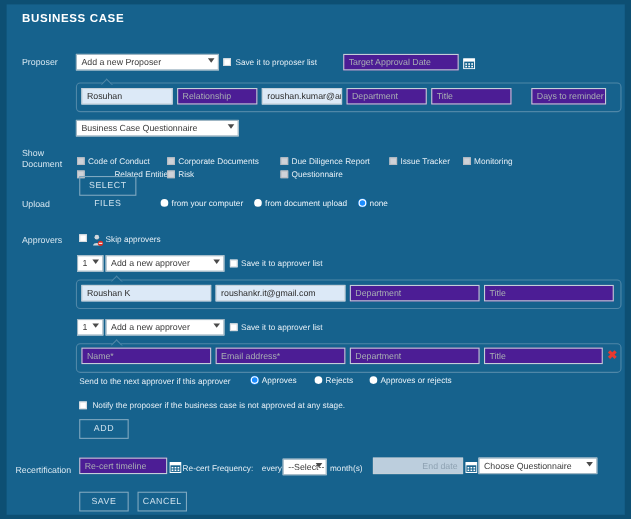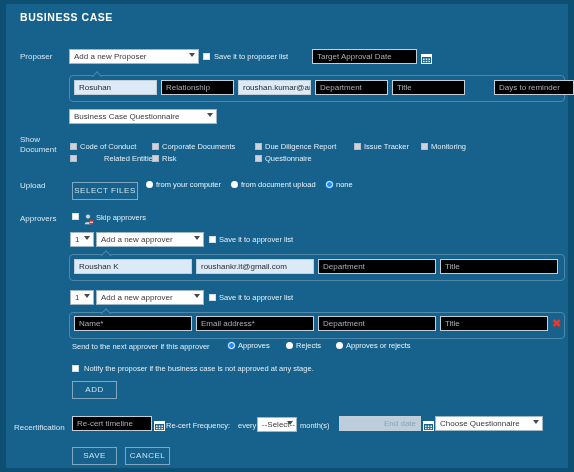--- a/index.html
+++ b/index.html
@@ -64,21 +64,21 @@
     position: absolute;
     right: 3px;
     top: 3px;
     width: 0; height: 0;
     border-left: 3px solid transparent;
     border-right: 3px solid transparent;
     border-top: 4px solid #4a4a4a;
   }
   .txt {
     position: absolute;
-    background: #000000;
+    background: #4c1d95;
     border: 1px solid #c3cfd8;
     box-sizing: border-box;
     height: 15px;
     font-size: 8px;
     line-height: 13px;
     padding: 0 4px;
     color: #3d3d3d;
     white-space: nowrap;
     overflow: hidden;
   }
@@ -210,21 +210,21 @@
     </div>
 
     <div class="group-box" style="left:63px; top:71px; width:496px; height:27px;"></div>
     <div class="notch" style="left:86px; top:67px;"></div>
 
     <div class="txt ph" style="left:155px; top:76px; width:73px;">Relationship</div>
     <div class="txt autofill" style="left:68px; top:76px; width:83px;">Rosuhan</div>
     <div class="txt autofill" style="left:232px; top:76px; width:73px;">roushan.kumar@an</div>
     <div class="txt ph" style="left:309px; top:76px; width:73px;">Department</div>
     <div class="txt ph" style="left:386px; top:76px; width:73px;">Title</div>
-    <div class="txt ph" style="left:488px; top:76px; width:80px;">Days to reminder</div>
+    <div class="txt ph" style="left:477px; top:76px; width:68px;">Days to reminder</div>
 
     <div class="sel" style="left:63px; top:105px; width:148px;">
       <span>Business Case Questionnaire</span>
       <span class="caret"></span>
     </div>
 
     <div class="row-label" style="left:14px; top:131px;">
       <div>Show</div>
       <div>Document</div>
     </div>
@@ -248,21 +248,21 @@
     <div class="chk-label" style="left:74px; top:150px;padding-left:24px;">Related Entities</div>
 
     <div class="chk" style="left:146px; top:151px;"></div>
     <div class="chk-label" style="left:156px; top:150px;">Risk</div>
 
     <div class="chk" style="left:249px; top:151px;"></div>
     <div class="chk-label" style="left:259px; top:150px;">Questionnaire</div>
 
     <div class="row-label" style="left:14px; top:177px;">Upload</div>
 
-    <div class="btn-outline" style="left:66px; top:178px; width:66px;">SELECT FILES</div>
+    <div class="btn-outline" style="left:66px; top:156px; width:52px;">SELECT FILES</div>
 
     <div class="radio" style="left:140px; top:177px;"></div>
     <div class="radio-label" style="left:150px; top:176px;">from your computer</div>
 
     <div class="radio" style="left:225px; top:177px;"></div>
     <div class="radio-label" style="left:235px; top:176px;">from document upload</div>
 
     <div class="radio on" style="left:320px; top:177px;"></div>
     <div class="radio-label" style="left:330px; top:176px;">none</div>
 

